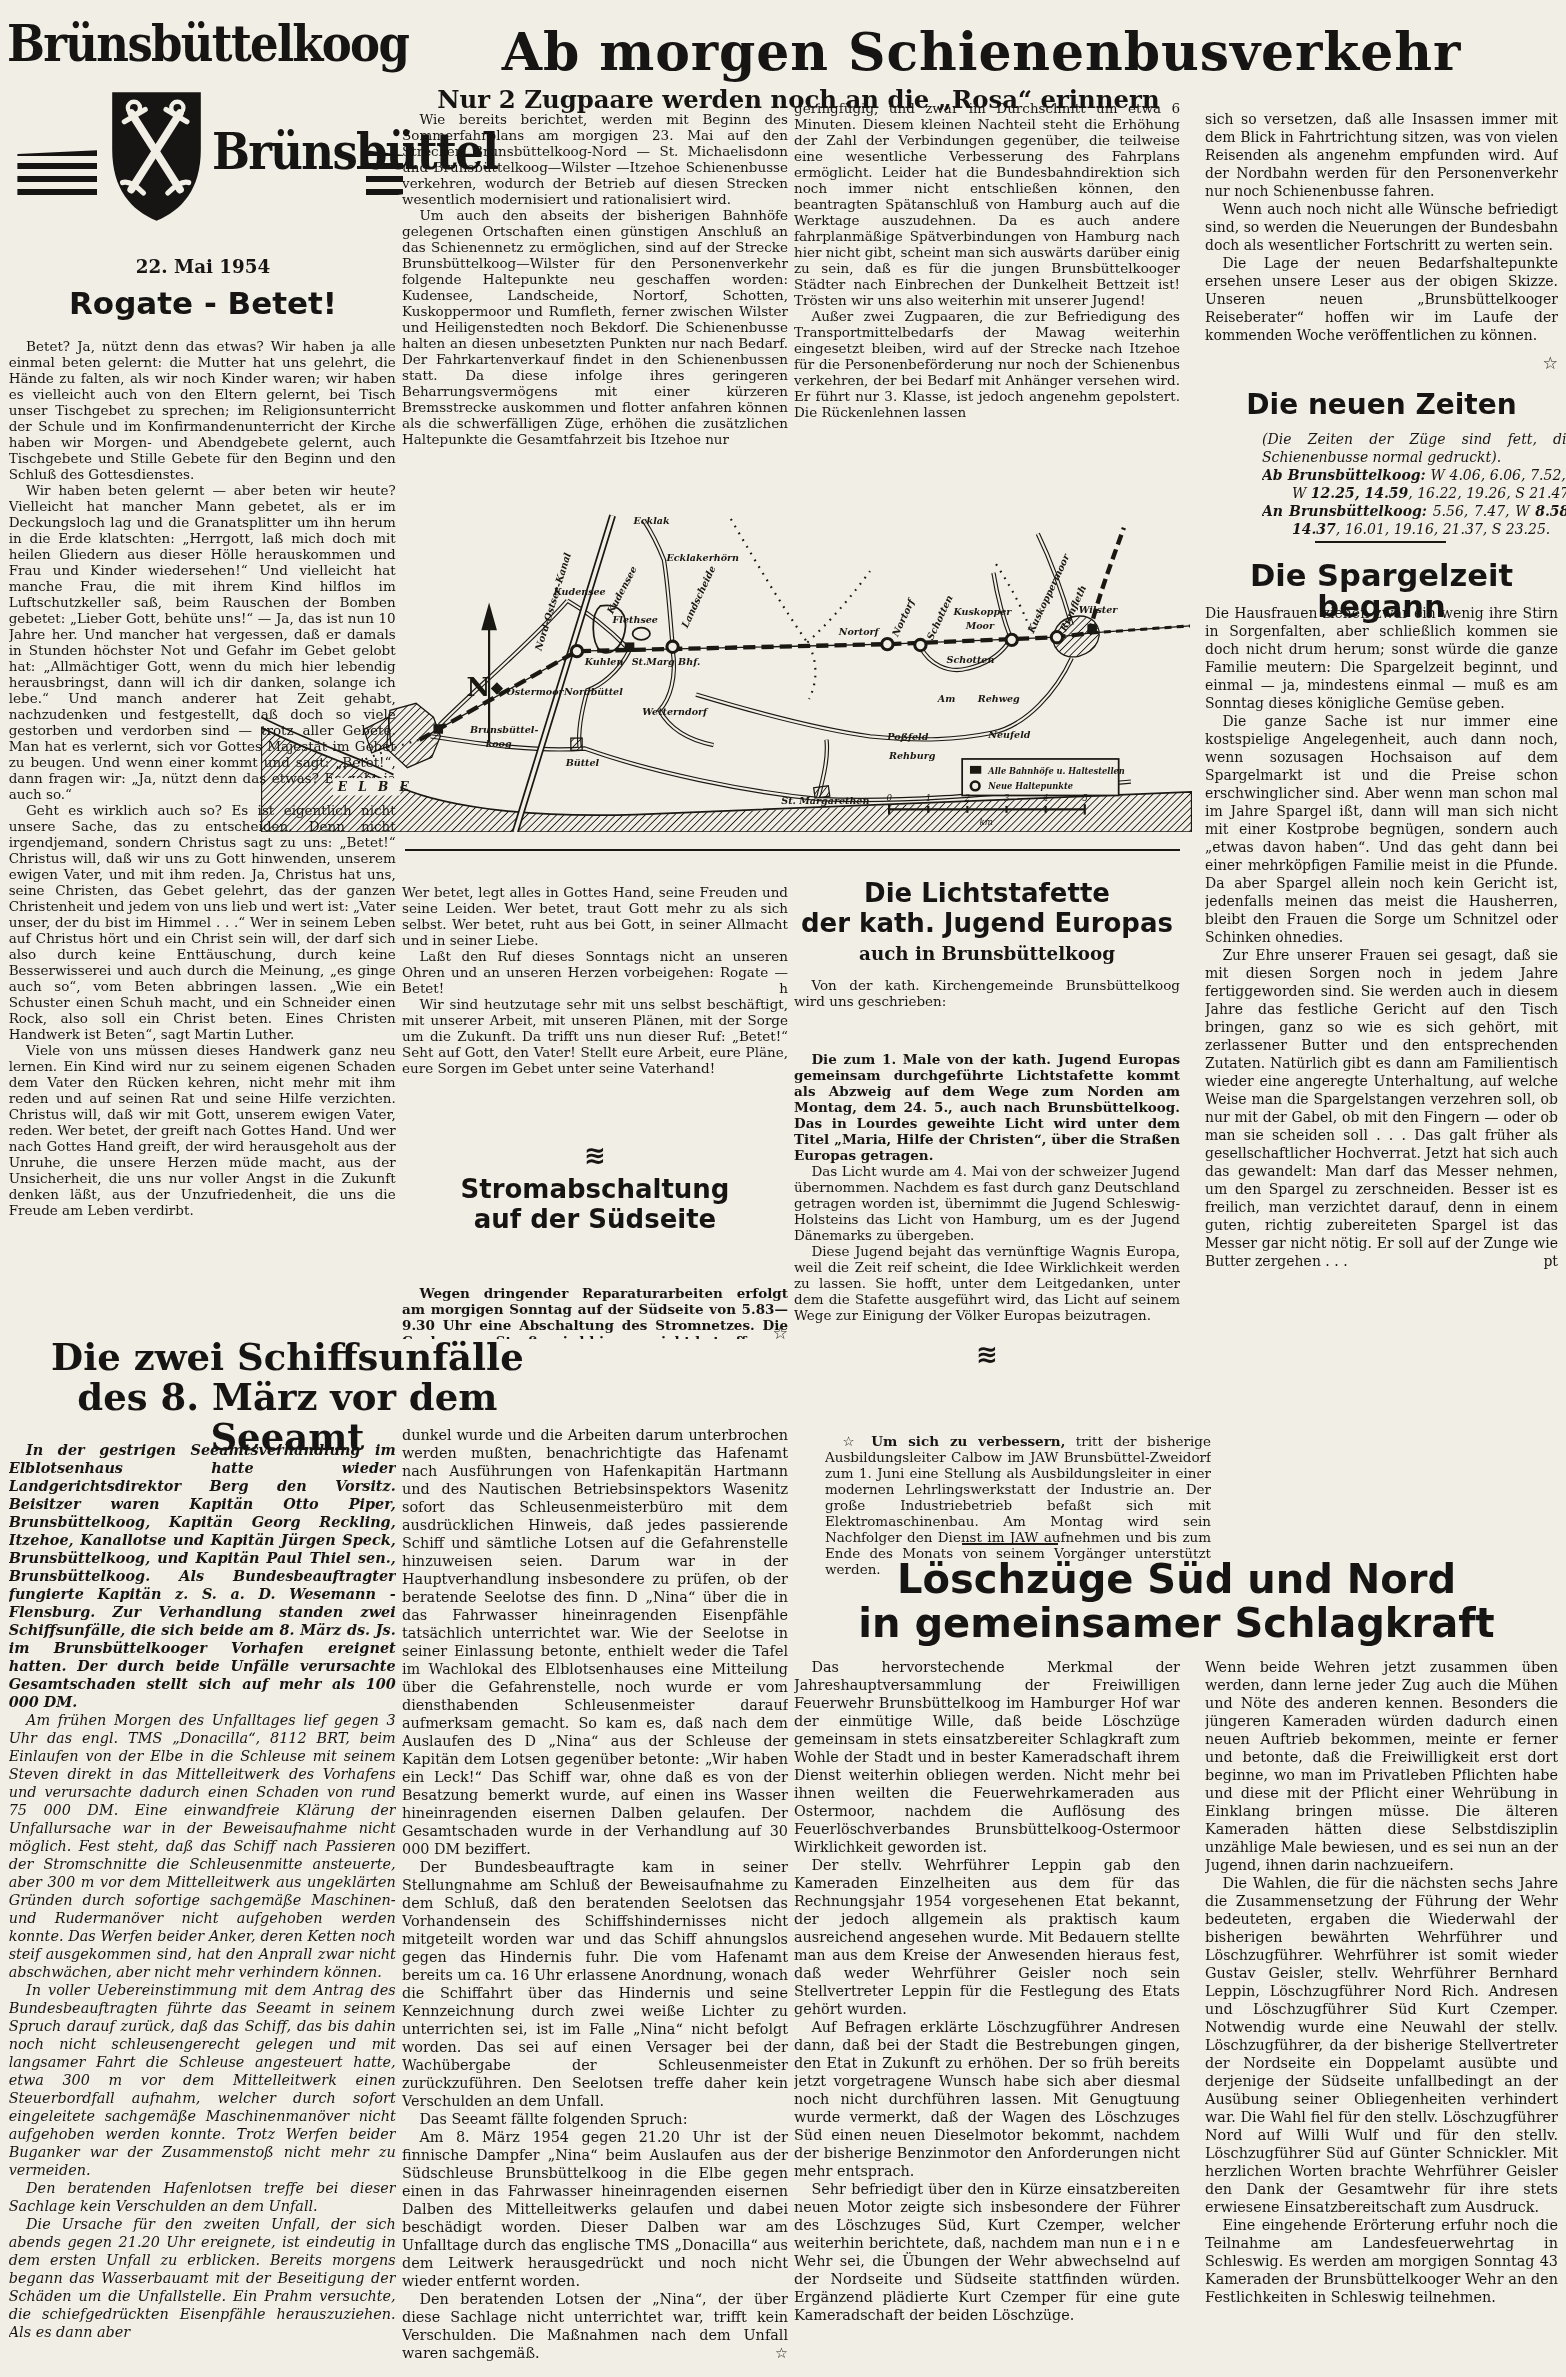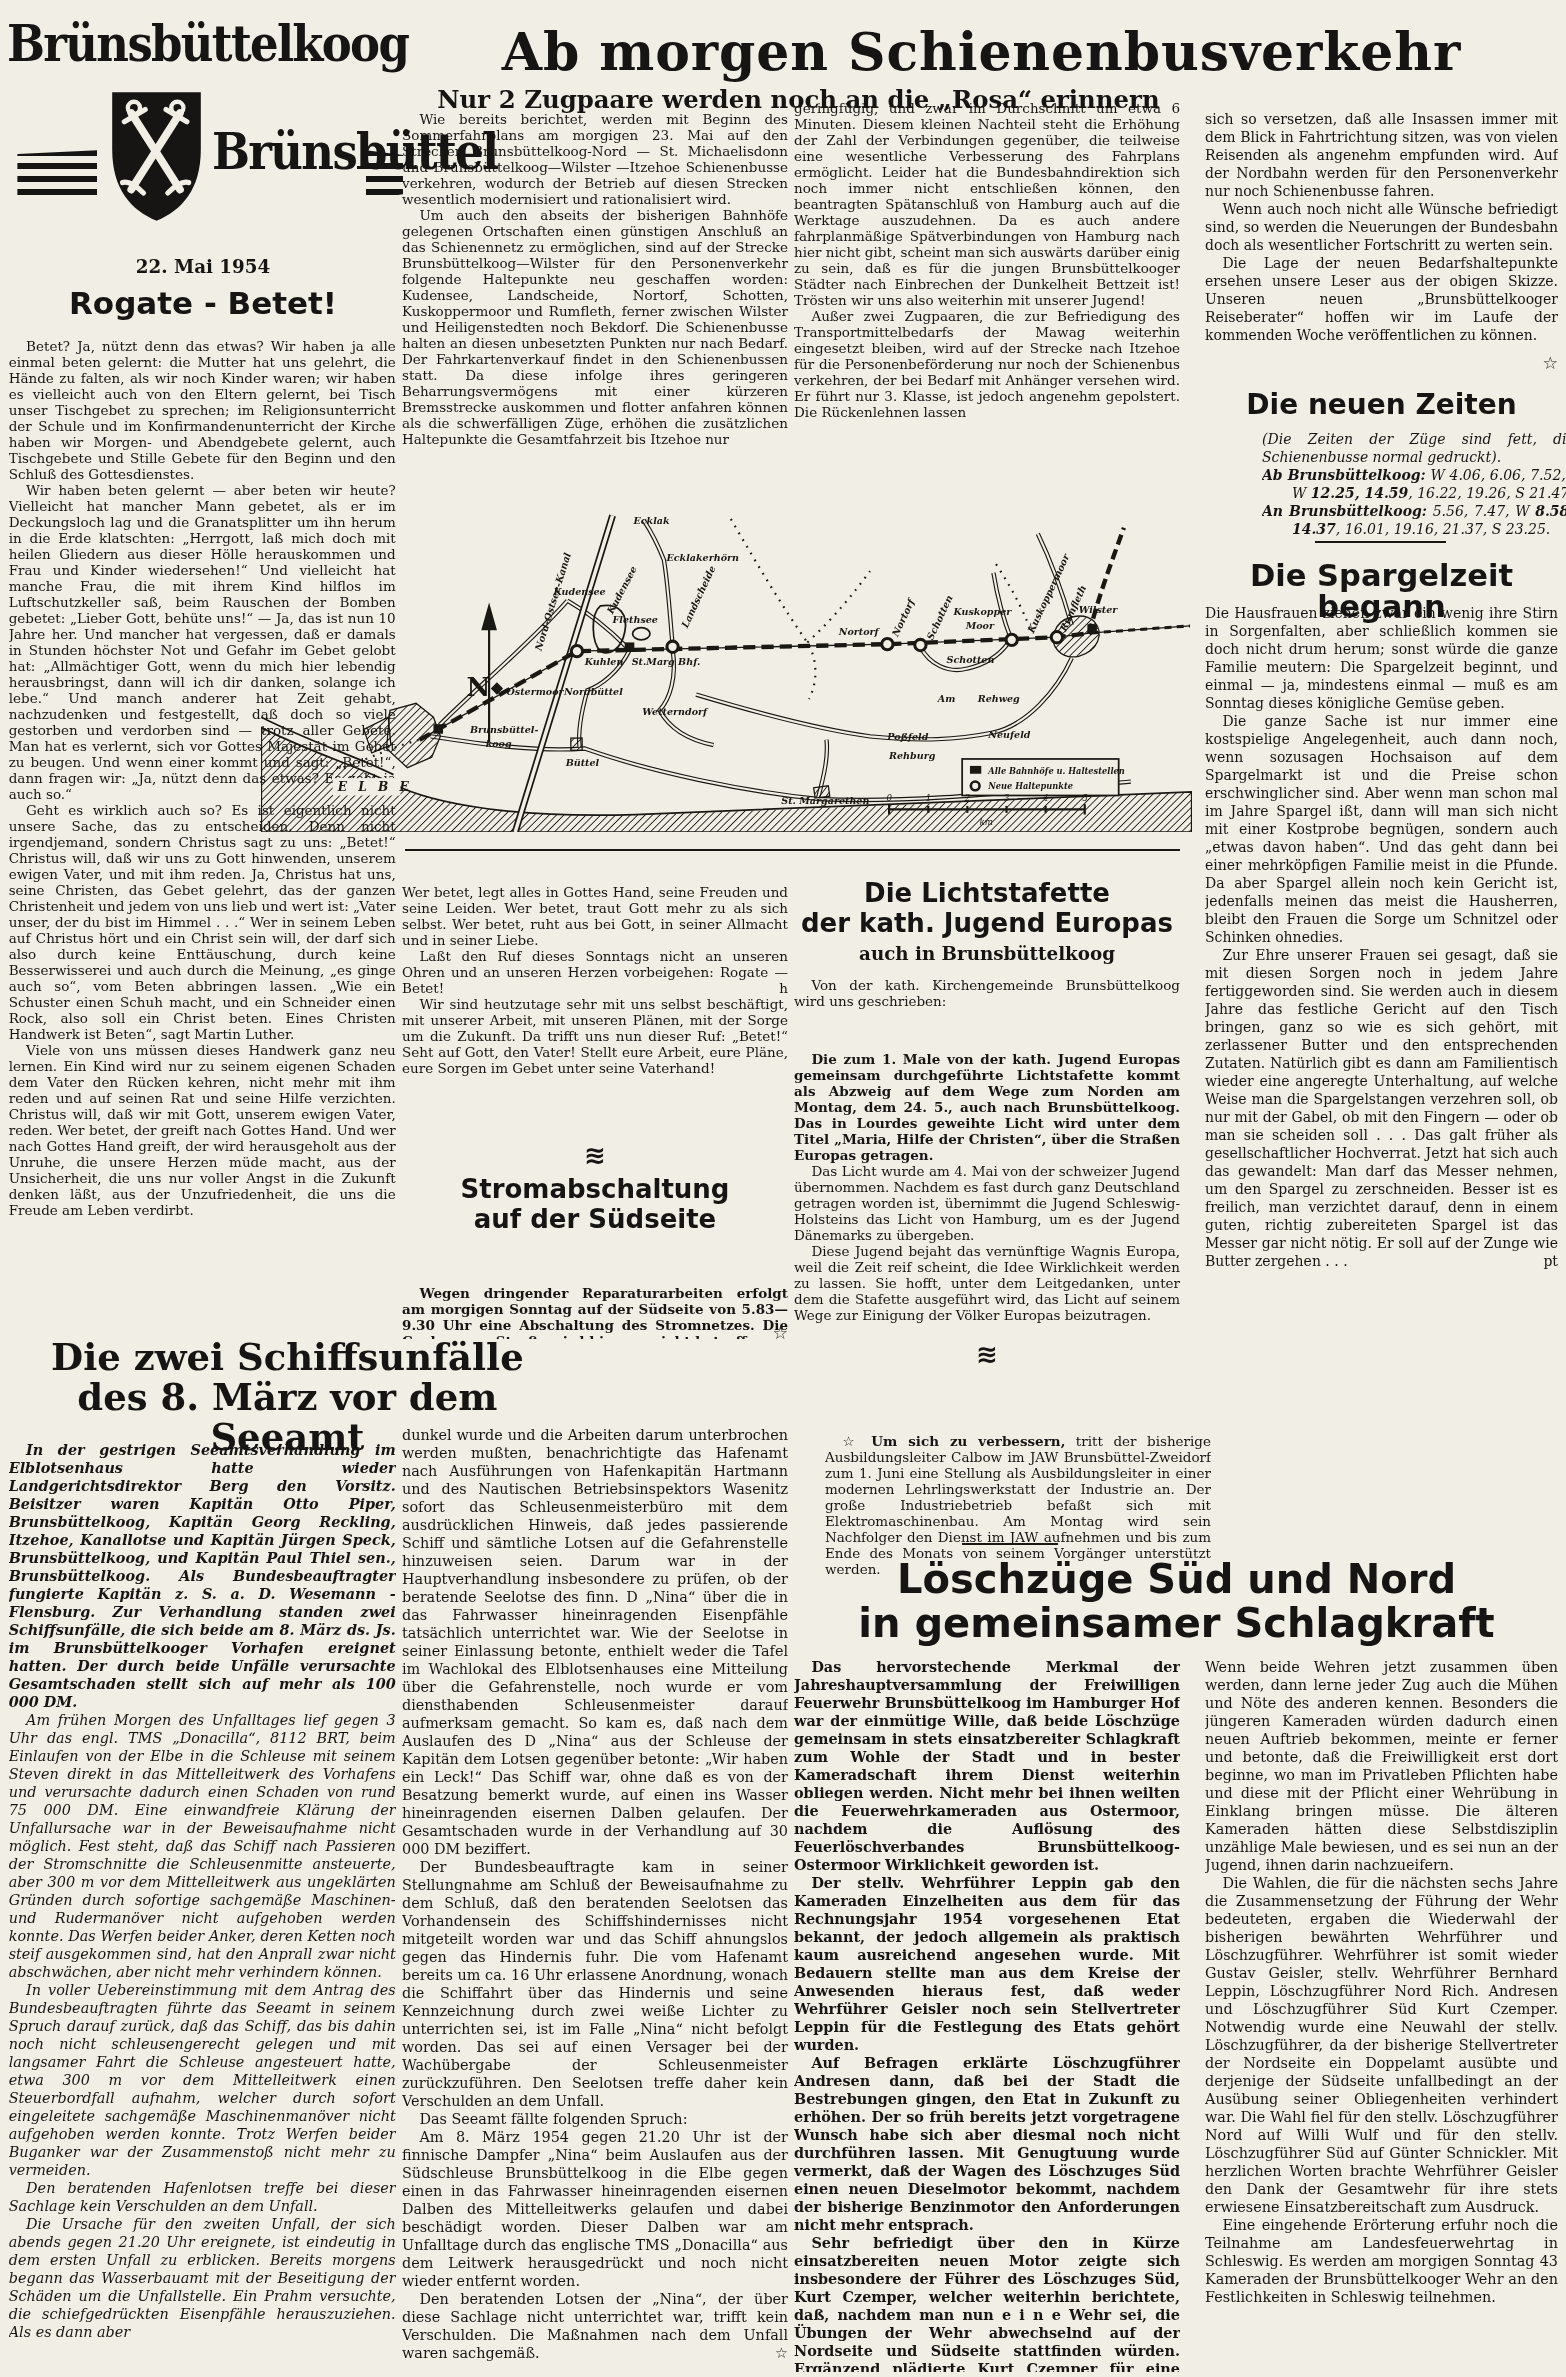--- a/index.html
+++ b/index.html
@@ -317,21 +317,21 @@
     <p>Das Seeamt fällte folgenden Spruch:</p>
     <p>Am 8. März 1954 gegen 21.20 Uhr ist der finnische Dampfer „Nina“ beim Auslaufen aus der Südschleuse Brunsbüttelkoog in die Elbe gegen einen in das Fahrwasser hineinragenden eisernen Dalben des Mittelleitwerks gelaufen und dabei beschädigt worden. Dieser Dalben war am Unfalltage durch das englische TMS „Donacilla“ aus dem Leitwerk herausgedrückt und noch nicht wieder entfernt worden.</p>
     <p><span>Den beratenden Lotsen der „Nina“, der über diese Sachlage nicht unterrichtet war, trifft kein Verschulden. Die Maßnahmen nach dem Unfall waren sachgemäß.</span>
       <span class="sig">☆</span></p>
   </div>
 
   <div class="abs" style="left:788px;top:1557px;width:777px;">
     <div class="h-loesch center">Löschzüge Süd und Nord</div>
     <div class="h-loesch center">in gemeinsamer Schlagkraft</div>
   </div>
-  <div class="abs bb" style="left:794px;top:1658px;width:386px;height:714px;font-weight:bold;">
+  <div class="abs bb" style="left:794px;top:1658px;width:386px;height:714px;">
     <p>Das hervorstechende Merkmal der Jahreshauptversammlung der Freiwilligen Feuerwehr Brunsbüttelkoog im Hamburger Hof war der einmütige Wille, daß beide Löschzüge gemeinsam in stets einsatzbereiter Schlagkraft zum Wohle der Stadt und in bester Kameradschaft ihrem Dienst weiterhin obliegen werden. Nicht mehr bei ihnen weilten die Feuerwehrkameraden aus Ostermoor, nachdem die Auflösung des Feuerlöschverbandes Brunsbüttelkoog-Ostermoor Wirklichkeit geworden ist.</p>
     <p>Der stellv. Wehrführer Leppin gab den Kameraden Einzelheiten aus dem für das Rechnungsjahr 1954 vorgesehenen Etat bekannt, der jedoch allgemein als praktisch kaum ausreichend angesehen wurde. Mit Bedauern stellte man aus dem Kreise der Anwesenden hieraus fest, daß weder Wehrführer Geisler noch sein Stellvertreter Leppin für die Festlegung des Etats gehört wurden.</p>
     <p>Auf Befragen erklärte Löschzugführer Andresen dann, daß bei der Stadt die Bestrebungen gingen, den Etat in Zukunft zu erhöhen. Der so früh bereits jetzt vorgetragene Wunsch habe sich aber diesmal noch nicht durchführen lassen. Mit Genugtuung wurde vermerkt, daß der Wagen des Löschzuges Süd einen neuen Dieselmotor bekommt, nachdem der bisherige Benzinmotor den Anforderungen nicht mehr entsprach.</p>
     <p>Sehr befriedigt über den in Kürze einsatzbereiten neuen Motor zeigte sich insbesondere der Führer des Löschzuges Süd, Kurt Czemper, welcher weiterhin berichtete, daß, nachdem man nun e i n e Wehr sei, die Übungen der Wehr abwechselnd auf der Nordseite und Südseite stattfinden würden. Ergänzend plädierte Kurt Czemper für eine gute Kameradschaft der beiden Löschzüge.</p>
   </div>
   <div class="abs bb" style="left:1205px;top:1658px;width:353px;height:714px;">
     <p class="noind">Wenn beide Wehren jetzt zusammen üben werden, dann lerne jeder Zug auch die Mühen und Nöte des anderen kennen. Besonders die jüngeren Kameraden würden dadurch einen neuen Auftrieb bekommen, meinte er ferner und betonte, daß die Freiwilligkeit erst dort beginne, wo man im Privatleben Pflichten habe und diese mit der Pflicht einer Wehrübung in Einklang bringen müsse. Die älteren Kameraden hätten diese Selbstdisziplin unzählige Male bewiesen, und es sei nun an der Jugend, ihnen darin nachzueifern.</p>
     <p>Die Wahlen, die für die nächsten sechs Jahre die Zusammensetzung der Führung der Wehr bedeuteten, ergaben die Wiederwahl der bisherigen bewährten Wehrführer und Löschzugführer. Wehrführer ist somit wieder Gustav Geisler, stellv. Wehrführer Bernhard Leppin, Löschzugführer Nord Rich. Andresen und Löschzugführer Süd Kurt Czemper. Notwendig wurde eine Neuwahl der stellv. Löschzugführer, da der bisherige Stellvertreter der Nordseite ein Doppelamt ausübte und derjenige der Südseite unfallbedingt an der Ausübung seiner Obliegenheiten verhindert war. Die Wahl fiel für den stellv. Löschzugführer Nord auf Willi Wulf und für den stellv. Löschzugführer Süd auf Günter Schnickler. Mit herzlichen Worten brachte Wehrführer Geisler den Dank der Gesamtwehr für ihre stets erwiesene Einsatzbereitschaft zum Ausdruck.</p>
     <p>Eine eingehende Erörterung erfuhr noch die Teilnahme am Landesfeuerwehrtag in Schleswig. Es werden am morgigen Sonntag 43 Kameraden der Brunsbüttelkooger Wehr an den Festlichkeiten in Schleswig teilnehmen.</p>
   </div>

